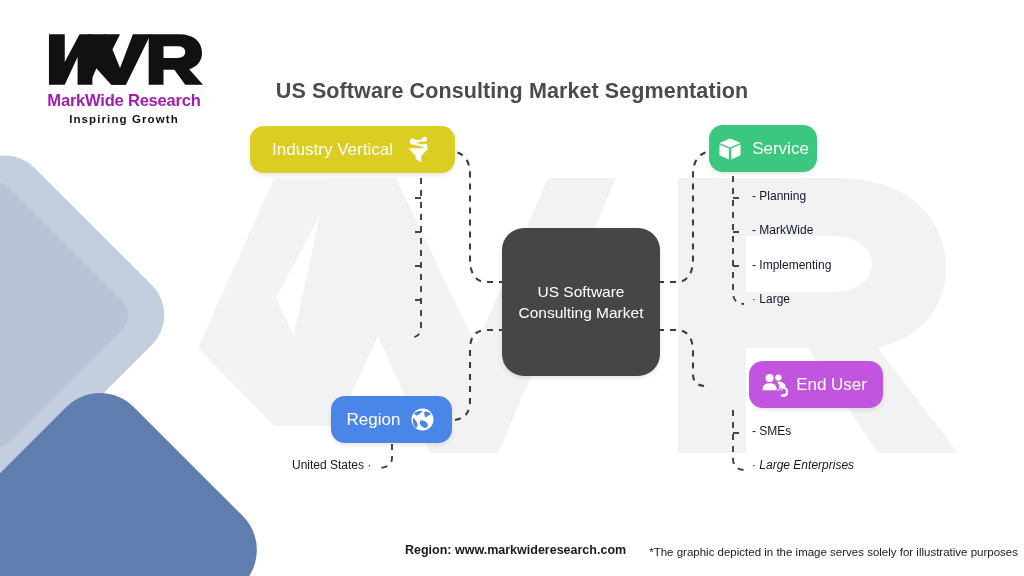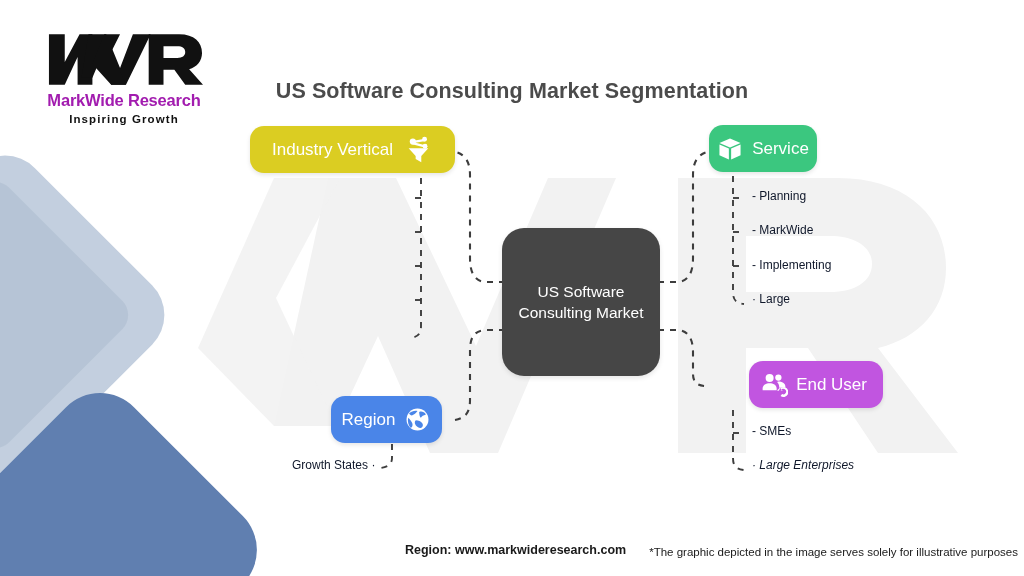--- a/index.html
+++ b/index.html
@@ -156,21 +156,21 @@
   }
   .badge .b-label { line-height: 1; }
   .badge .b-icon { display: flex; align-items: center; justify-content: center; }
 
   .badge-industry { left: 250px; top: 126px; width: 205px; justify-content: center; }
   .badge-industry .b-label { margin-right: 10px; }
 
   .badge-service  { left: 709px; top: 125px; width: 108px; justify-content: center; }
   .badge-service  .b-icon { margin-right: 9px; }
 
-  .badge-region   { left: 331px; top: 396px; width: 111px; justify-content: center; }
+  .badge-region   { left: 331px; top: 396px; width: 121px; justify-content: center; }
   .badge-region   .b-label { margin-right: 9px; }
 
   .badge-enduser  { left: 709px; top: 361px; width: 134px; justify-content: flex-end; margin-left: 40px; }
   .badge-enduser  .b-icon { margin-right: 8px; }
 
   
   .leaf-list { position: absolute; }
   .leaf {
     position: absolute;
     font-size: 12px;
@@ -335,21 +335,21 @@
           <path d="M18 7 C21 6 24 7 26 10 C23 11 21 12 20 14 C18.6 13 18 10 18 7 Z"></path>
           <path d="M5 14 C7 16 9 18 10 21 C10.6 23 9.6 25 8 26 C5 23 4 18 5 14 Z"></path>
           <path d="M14 17 C17 17 20 18 22 21 C23 23 22 25 20 26 C17 26 14 24 13 21 C12.6 19 13 18 14 17 Z"></path>
         </g>
       </svg>
     </span>
   </div>
 
   <div class="leaf-list">
     <div class="leaf region-leaf">
-      <span>Growth States</span>
+      <span>United States</span>
       <span> ·</span>
     </div>
   </div>
 
   <div class="badge badge-enduser" style="background:#c155e0">
     <span class="b-icon">
       <svg width="28" height="28" viewBox="0 0 32 32">
         <g fill="#ffffff">
           <circle cx="11" cy="8" r="4.6"></circle>
           <path d="M3 20 C3 16 7 14 11 14 C15 14 19 16 19 20 L19 22 L3 22 Z"></path>

